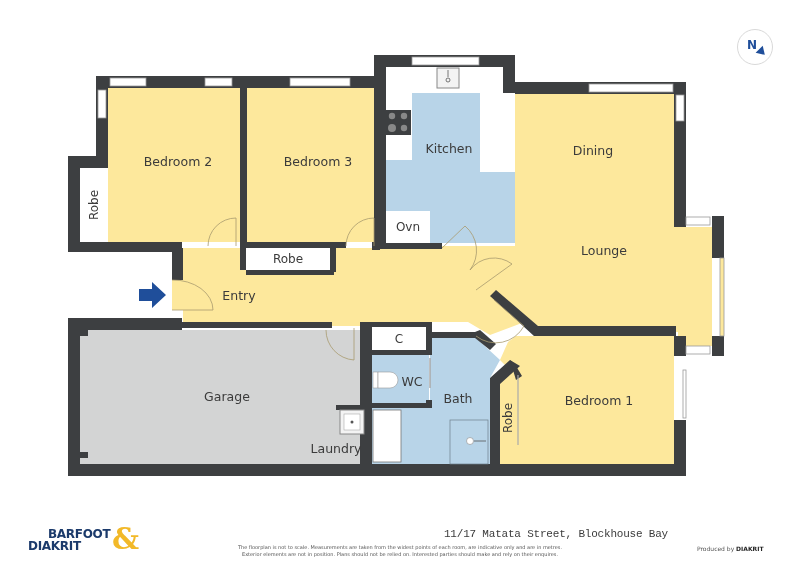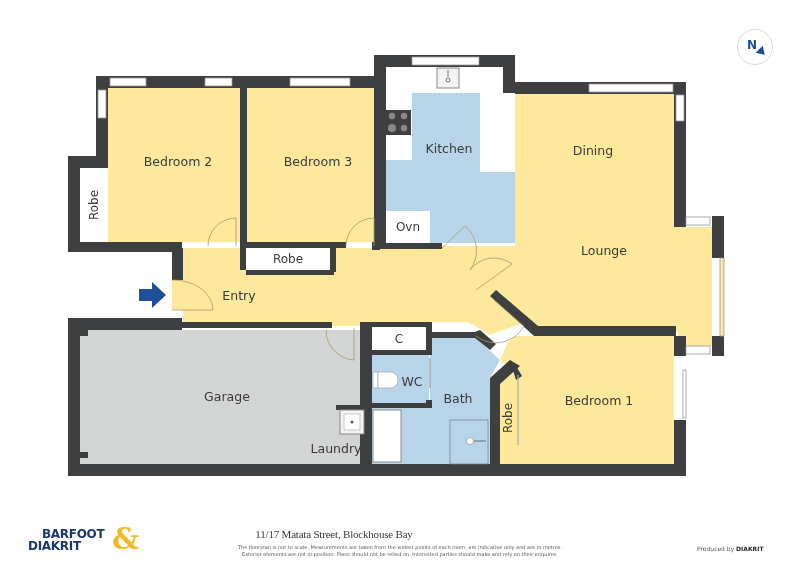--- a/index.html
+++ b/index.html
@@ -6,21 +6,21 @@
   body { width: 800px; height: 584px; position: relative; overflow: hidden; font-family: "DejaVu Sans", sans-serif; }
   #plan { position: absolute; left: 0; top: 0; width: 800px; height: 584px; }
   .room-label { font-family: "DejaVu Sans", sans-serif; font-size: 12.5px; fill: #3b3b3b; font-weight: 500; }
   .small-label { font-family: "DejaVu Sans", sans-serif; font-size: 12px; fill: #3b3b3b; }
   .compass { position: absolute; left: 737px; top: 29px; width: 34px; height: 34px; border: 1px solid #d9d9d9; border-radius: 50%; background: #fff; }
   .compass-n { position: absolute; left: 9px; top: 8px; font-size: 12px; font-weight: bold; color: #1f4e9a; font-family: "DejaVu Sans", sans-serif; }
   .compass-arrow { position: absolute; left: 19px; top: 18px; width: 0; height: 0; border-left: 5px solid transparent; border-right: 5px solid transparent; border-top: 8px solid #1f4e9a; transform: rotate(-45deg); }
   .footer-logo { position: absolute; left: 28px; top: 524px; width: 110px; height: 34px; }
   .logo-line { position: absolute; left: 0; font-family: "DejaVu Sans", sans-serif; font-weight: bold; color: #1b3a6b; font-size: 12px; letter-spacing: -0.3px; line-height: 12px; }
   .logo-amp { position: absolute; left: 84px; top: 0px; font-family: "DejaVu Serif", serif; font-size: 30px; line-height: 30px; color: #f2b929; font-weight: bold; }
-  .footer-title { position: absolute; left: 0; width: 668px; top: 528px; text-align: center; font-family: Liberation Serif, serif; font-size: 11px; color: #3b3b3b; letter-spacing: -0.2px; }
+  .footer-title { position: absolute; left: 0; width: 668px; top: 528px; text-align: right; font-family: Liberation Mono, monospace; font-size: 11px; color: #3b3b3b; letter-spacing: -0.2px; }
   .footer-disc { position: absolute; left: 0; width: 800px; text-align: center; font-family: "DejaVu Sans", sans-serif; font-size: 5px; color: #555; }
   .footer-credit { position: absolute; left: 697px; top: 545px; font-family: "DejaVu Sans", sans-serif; font-size: 6px; color: #555; }
   .footer-credit b { color: #222; }
 </style>
 </head>
 <body>
 
 <svg id="plan" viewBox="0 0 800 584" xmlns="http://www.w3.org/2000/svg">
 
   <g>
@@ -187,21 +187,21 @@
     <text class="small-label" x="399" y="343" text-anchor="middle">C</text>
   </g>
 </svg>
 
 <div class="compass">
   <span class="compass-n">N</span>
   <span class="compass-arrow"></span>
 </div>
 
 <div class="footer-logo">
-  <span class="logo-line" style="top:4px; left:14px;text-align:right;">BARFOOT</span>
+  <span class="logo-line" style="top:4px; left:20px;text-align:right;">BARFOOT</span>
   <span class="logo-line" style="top:16px;">DIAKRIT</span>
   <span class="logo-amp">&amp;</span>
 </div>
 
 <div class="footer-title">11/17 Matata Street, Blockhouse Bay</div>
 <div class="footer-disc" style="top:544px;">The floorplan is not to scale. Measurements are taken from the widest points of each room, are indicative only and are in metres.</div>
 <div class="footer-disc" style="top:551px;">Exterior elements are not in position. Plans should not be relied on. Interested parties should make and rely on their enquires.</div>
 <div class="footer-credit"><span>Produced by </span><b>DIAKRIT</b></div>
 
 </body></html>

